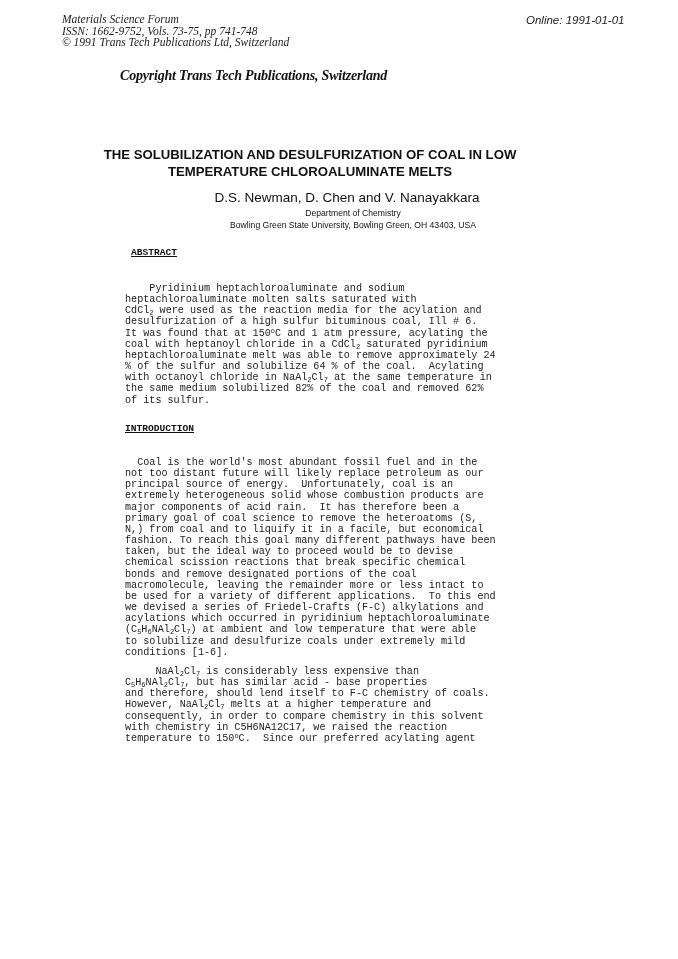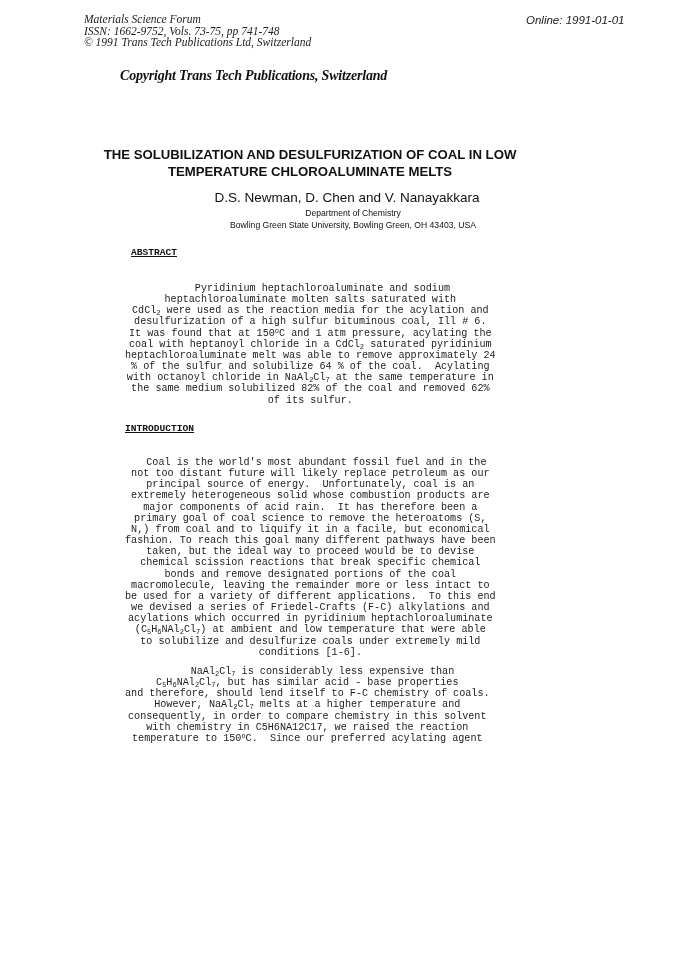--- a/index.html
+++ b/index.html
@@ -1,27 +1,27 @@
 <!DOCTYPE html>
 <html><head>
   <meta charset="utf-8">
   <style>
     html, body { margin: 0; padding: 0; background: #ffffff; }
     body { width: 678px; height: 959px; position: relative; overflow: hidden; color: #111; }
-    .meta { position: absolute; left: 62px; top: 14px; font-family: "Liberation Serif", serif; font-style: italic; font-size: 11.5px; line-height: 11.6px; color: #222; margin-left: 22px; }
+    .meta { position: absolute; left: 62px; top: 14px; font-family: "Liberation Serif", serif; font-style: italic; font-size: 11.5px; line-height: 11.6px; color: #222; }
     .meta div { white-space: nowrap; }
     .online { position: absolute; left: 526px; top: 14px; font-family: Liberation Sans, sans-serif; font-style: italic; font-size: 11.5px; color: #222; }
     .copyright { position: absolute; left: 120px; top: 68px; font-family: "Liberation Serif", serif; font-style: italic; font-weight: bold; font-size: 14px; color: #111; letter-spacing: -0.2px; }
     .title { position: absolute; left: 0; width: 604px; top: 146px; text-align: center; font-family: "Liberation Sans", sans-serif; font-weight: bold; font-size: 13.2px; line-height: 17px; color: #111; }
     .title div { padding-left: 16px; }
     .authors { position: absolute; left: 0; width: 678px; top: 190px; text-align: center; font-family: "Liberation Sans", sans-serif; font-size: 13.5px; color: #111; padding-left: 8px; }
     .dept { position: absolute; left: 0; width: 678px; top: 208px; text-align: center; font-family: "Liberation Sans", sans-serif; font-size: 8.6px; color: #111; padding-left: 14px; }
     .uni { position: absolute; left: 0; width: 678px; top: 220px; text-align: center; font-family: "Liberation Sans", sans-serif; font-size: 8.6px; color: #111; padding-left: 14px; }
     .heading { position: absolute; font-family: "Liberation Mono", monospace; font-weight: bold; font-size: 9.6px; text-decoration: underline; color: #111; }
-    .body-text { position: absolute; left: 125px; font-family: "Liberation Mono", monospace; font-size: 10.15px; line-height: 11.15px; color: #222; white-space: pre; text-align: center; }
+    .body-text { position: absolute; left: 125px; font-family: "Liberation Mono", monospace; font-size: 10.15px; line-height: 11.15px; color: #222; white-space: pre; }
     .body-text div { white-space: pre; }
     sub { font-size: 7px; vertical-align: -2px; line-height: 0; }
     sup { font-size: 7px; vertical-align: 3px; line-height: 0; }
   </style>
 </head>
 <body>
 
 <div class="meta">
   <div>Materials Science Forum</div>
   <div>ISSN: 1662-9752, Vols. 73-75, pp 741-748</div>

